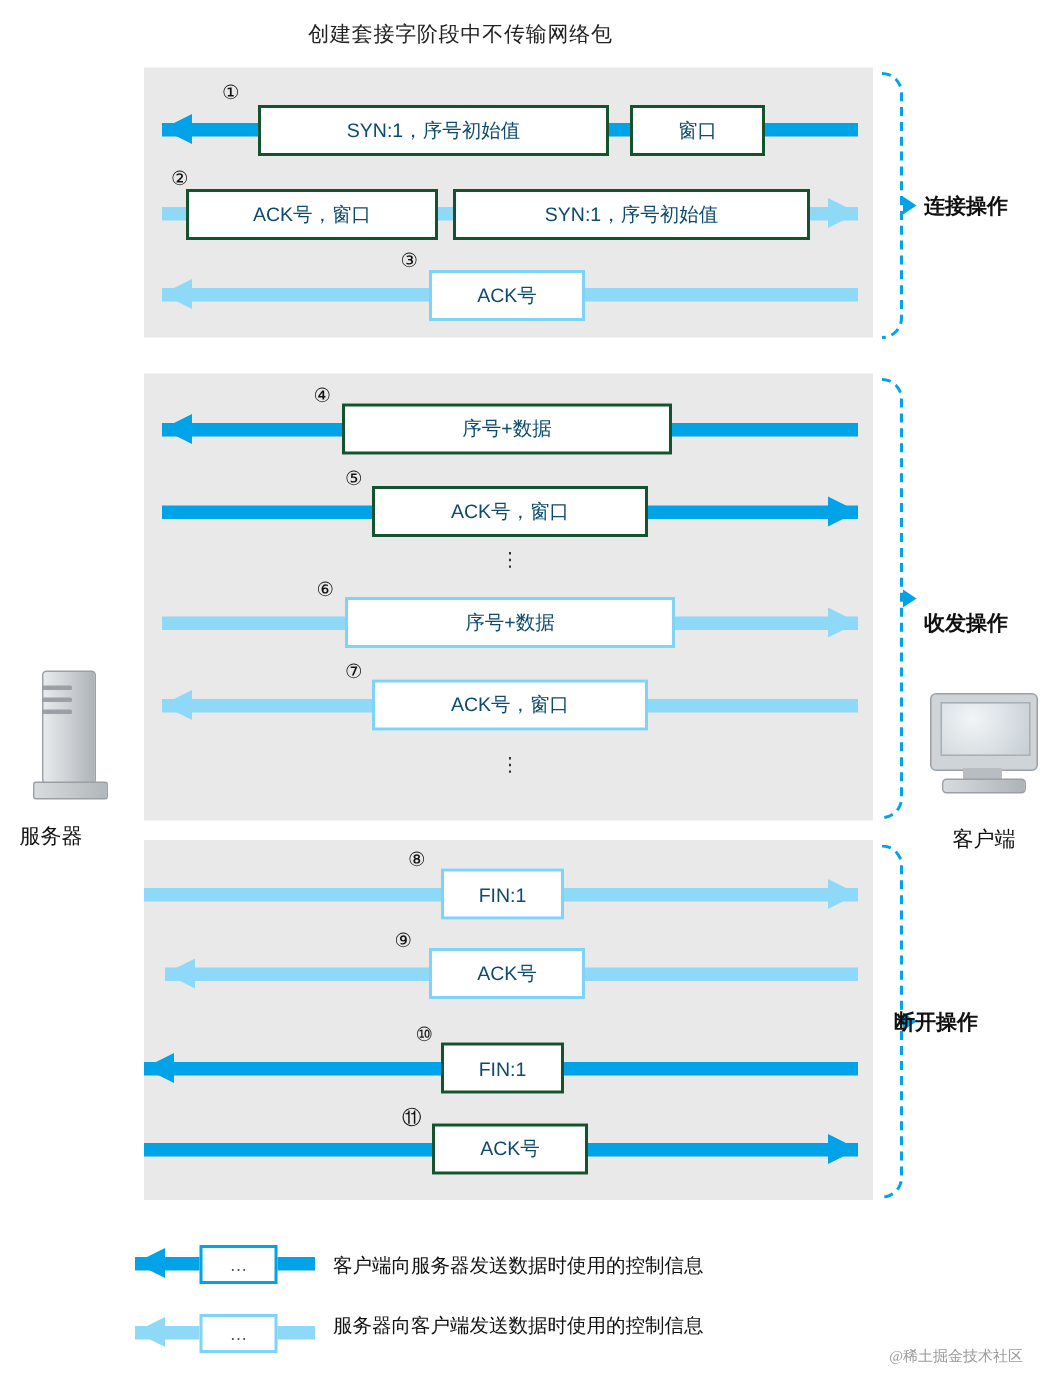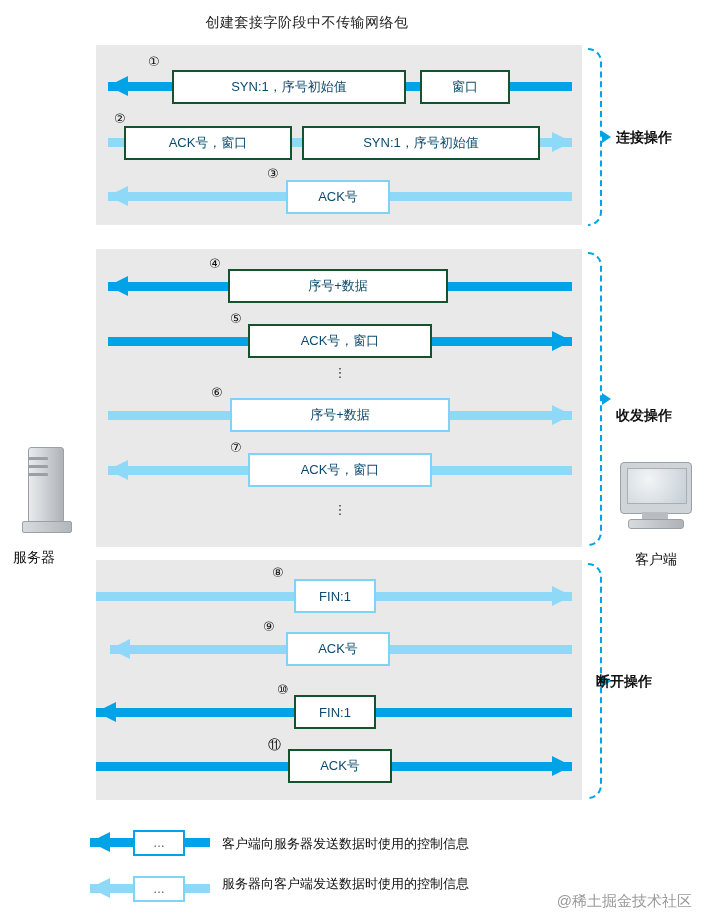--- a/index.html
+++ b/index.html
@@ -76,21 +76,21 @@
   .mon-base{position:absolute;left:8px;top:57px;width:54px;height:8px;
        background:linear-gradient(90deg,#d8dbde,#aeb3b8);border:1px solid #9aa0a6;border-radius:3px;}
   .client-label{position:absolute;left:620px;top:551px;width:72px;text-align:center;font-size:14px;color:#111;}
 
   
   .legend-text{position:absolute;font-size:13px;color:#111;}
   .legend-box{position:absolute;width:52px;height:26px;background:#fff;
       border:2px solid #00a3e8;box-sizing:border-box;display:flex;
       align-items:center;justify-content:center;font-size:12px;color:#555;}
   .legend-box.light{border-color:#7fd3f7;}
-  .watermark{position:absolute;right:14px;bottom:6px;font-size:15px;color:#9a9a9a;}
+  .watermark{position:absolute;right:24px;bottom:6px;font-size:10px;color:#9a9a9a;font-family:Liberation Serif, serif;}
 </style>
 </head>
 <body>
 
 <div class="title">创建套接字阶段中不传输网络包</div>
 
 <div class="panel" id="panel-connect"></div>
 <div class="panel" id="panel-transfer"></div>
 <div class="panel" id="panel-disconnect"></div>
 

